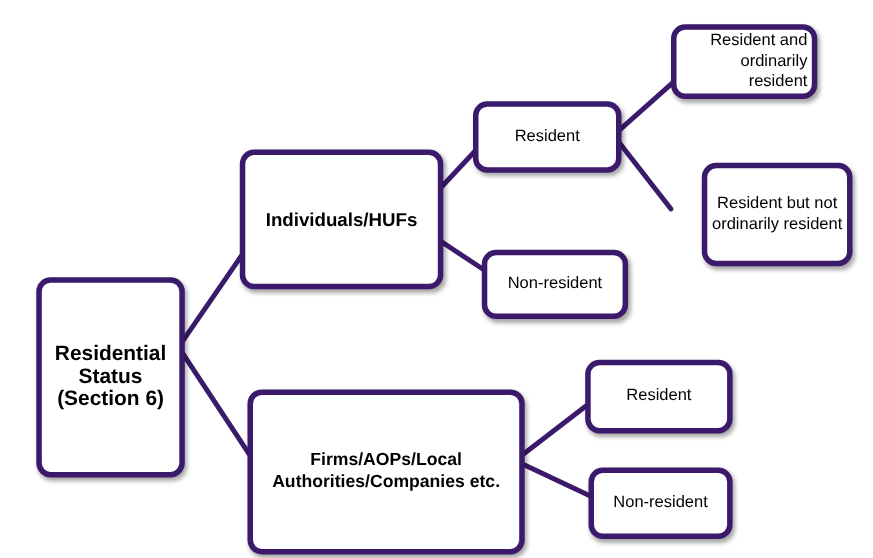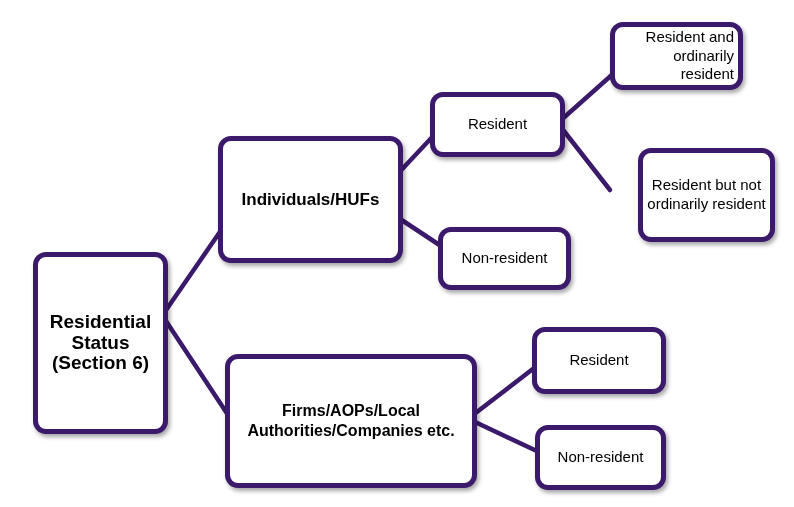--- a/index.html
+++ b/index.html
@@ -43,21 +43,21 @@
     color: var(--text);
     font-size: 15px;
     line-height: 1.25;
     padding: 2px 4px;
   }
   .node.bold { font-weight: bold; }
 
   
   .n-root        { left: 33px;  top: 228px; width: 135px; height: 182px; font-size: 19px; line-height: 1.1; margin-top: 24px; }
   .n-individuals { left: 218px; top: 136px; width: 185px; height: 127px; font-size: 17px; }
-  .n-firms       { left: 225px; top: 354px; width: 252px; height: 134px; font-size: 16px; line-height: 1.25; }
+  .n-firms       { left: 225px; top: 354px; width: 252px; height: 150px; font-size: 16px; line-height: 1.25; }
   .n-res-ind     { left: 430px; top: 92px;  width: 135px; height: 65px; }
   .n-nonres-ind  { left: 438px; top: 227px; width: 133px; height: 63px; }
   .n-raor        { left: 610px; top: 22px;  width: 133px; height: 68px; text-align: right; }
   .n-rbnor       { left: 638px; top: 148px; width: 137px; height: 94px; }
   .n-res-firm    { left: 532px; top: 327px; width: 134px; height: 67px; }
   .n-nonres-firm { left: 535px; top: 425px; width: 131px; height: 65px; }
 </style>
 </head>
 <body>
 

